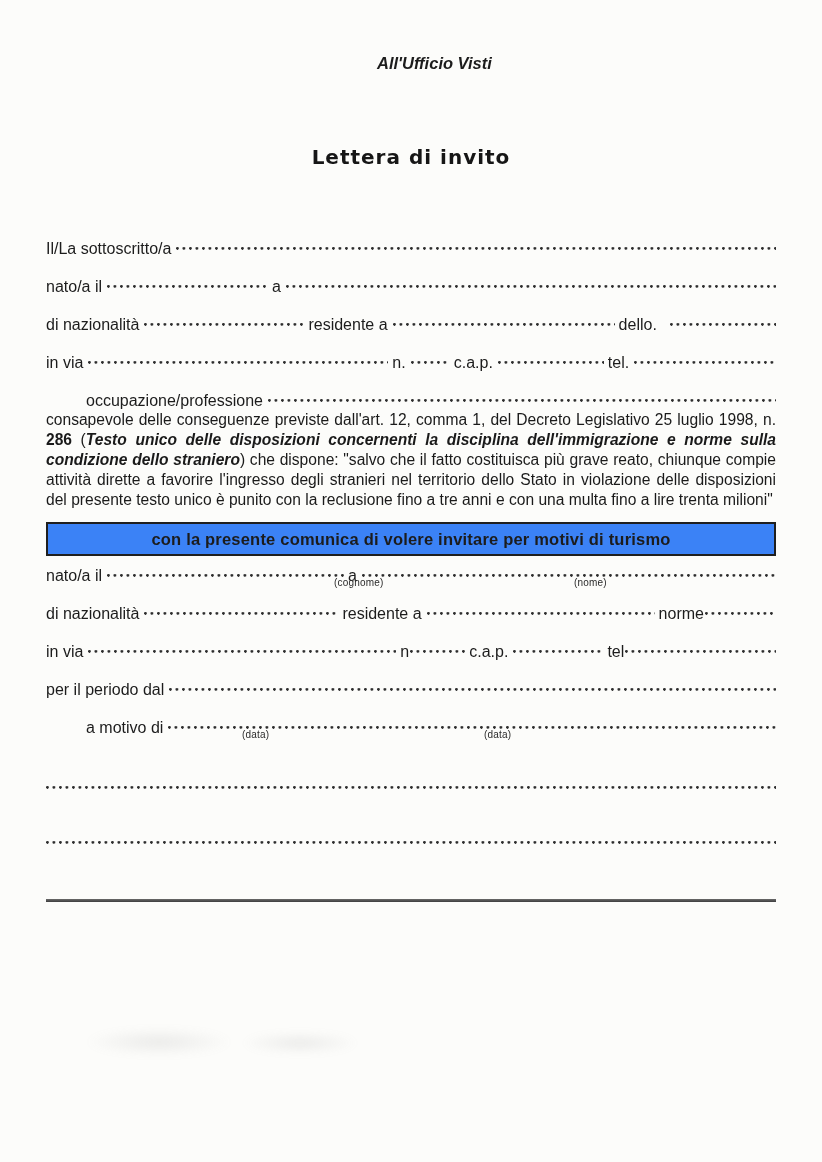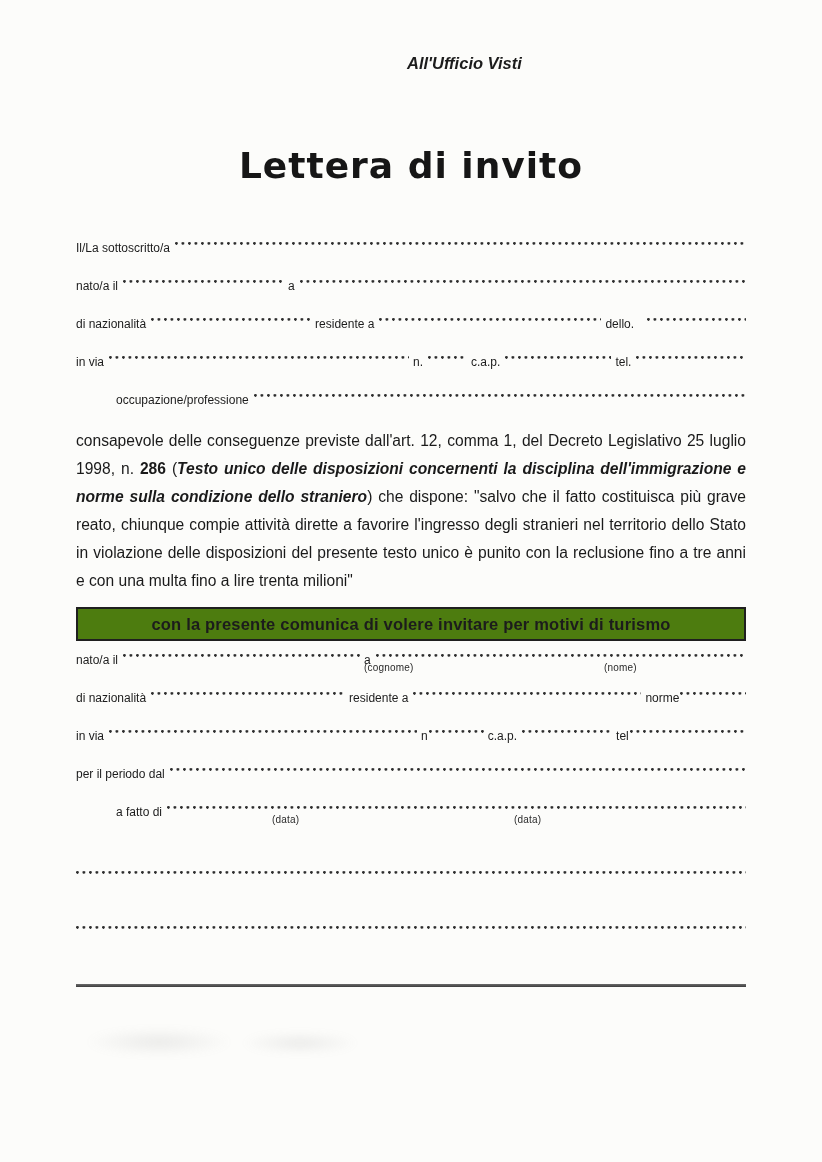--- a/index.html
+++ b/index.html
@@ -1,21 +1,21 @@
 <!DOCTYPE html>
 <html><head>
 <meta charset="utf-8">
 <style>
   html,body{margin:0;padding:0;background:#e9e9e7;}
   .page{
     width:822px;height:1162px;
     background:#fcfcfa;
     position:relative;
     box-sizing:border-box;
-    padding:0 76px;
+    padding:0 46px;
     font-family:"Liberation Sans", sans-serif;
     color:#1c1c1c;
     overflow:hidden;
     margin:0 auto;
   }
   
   .recipient{
     padding-top:52px;
     margin-left:331px;
     font-weight:bold;
@@ -23,30 +23,30 @@
     font-size:16.5px;
     line-height:23px;
   }
   
   .doc-title{
     margin-top:70px;
     height:44px;
     text-align:center;
     font-family:"DejaVu Sans", sans-serif;
     font-weight:bold;
-    font-size:36px;
+    font-size:20px;
     letter-spacing:1px;
     color:#161616;
   }
   
   .form-sec{margin-top:50px;}
   .fline{
     display:flex;
-    align-items:flex-start;
-    font-size:12px;
+    align-items:center;
+    font-size:16px;
     line-height:19px;
     height:19px;
     margin-bottom:19px;
     white-space:nowrap;
   }
   .fline:last-child{margin-bottom:0;margin-left:40px;}
   .dots{
     display:block;
     height:6px;
     margin:0 4px 3px 5px;
@@ -61,40 +61,39 @@
   .hint-row{position:relative;height:0;}
   .hint{
     position:absolute;
     top:11px;
     font-size:10px;
     color:#2a2a2a;
     letter-spacing:0.2px;
   }
   
   .legal{
-    margin-top:17px;
     font-size:15.6px;
-    line-height:28px;
+    line-height:20px;
     text-align:justify;
     color:#1a1a1a;
   }
   .legal .b{font-weight:bold;}
   .legal .bi{font-weight:bold;font-style:italic;}
   
   .banner{
     margin-top:12px;
     border:2px solid #1f1f1f;
     height:30px;
     display:flex;
     align-items:center;
     justify-content:center;
     font-weight:bold;
     font-size:16.5px;
     letter-spacing:0.2px;
-    background:#4d7c0f;
+    background:#3b82f6;
   }
   .sec2{margin-top:10px;}
   
   .blankline{height:8px;}
   .blankline .dots{margin:0;}
   .bl1{margin-top:46px;}
   .bl2{margin-top:47px;}
   
   .bottom-rule{
     margin-top:53px;
@@ -206,21 +205,21 @@
     <div class="fline">
       <span>per il periodo dal</span>
       <span class="dots grow"></span>
     </div>
     <div class="hint-row">
       <span class="hint" style="left:196px">(data)</span>
       <span class="hint" style="left:438px">(data)</span>
     </div>
 
     <div class="fline">
-      <span>a fatto di</span>
+      <span>a motivo di</span>
       <span class="dots grow"></span>
     </div>
   </div>
 
   <div class="blankline bl1">
     <span class="dots grow" style="display:block"></span>
   </div>
   <div class="blankline bl2">
     <span class="dots grow" style="display:block"></span>
   </div>

